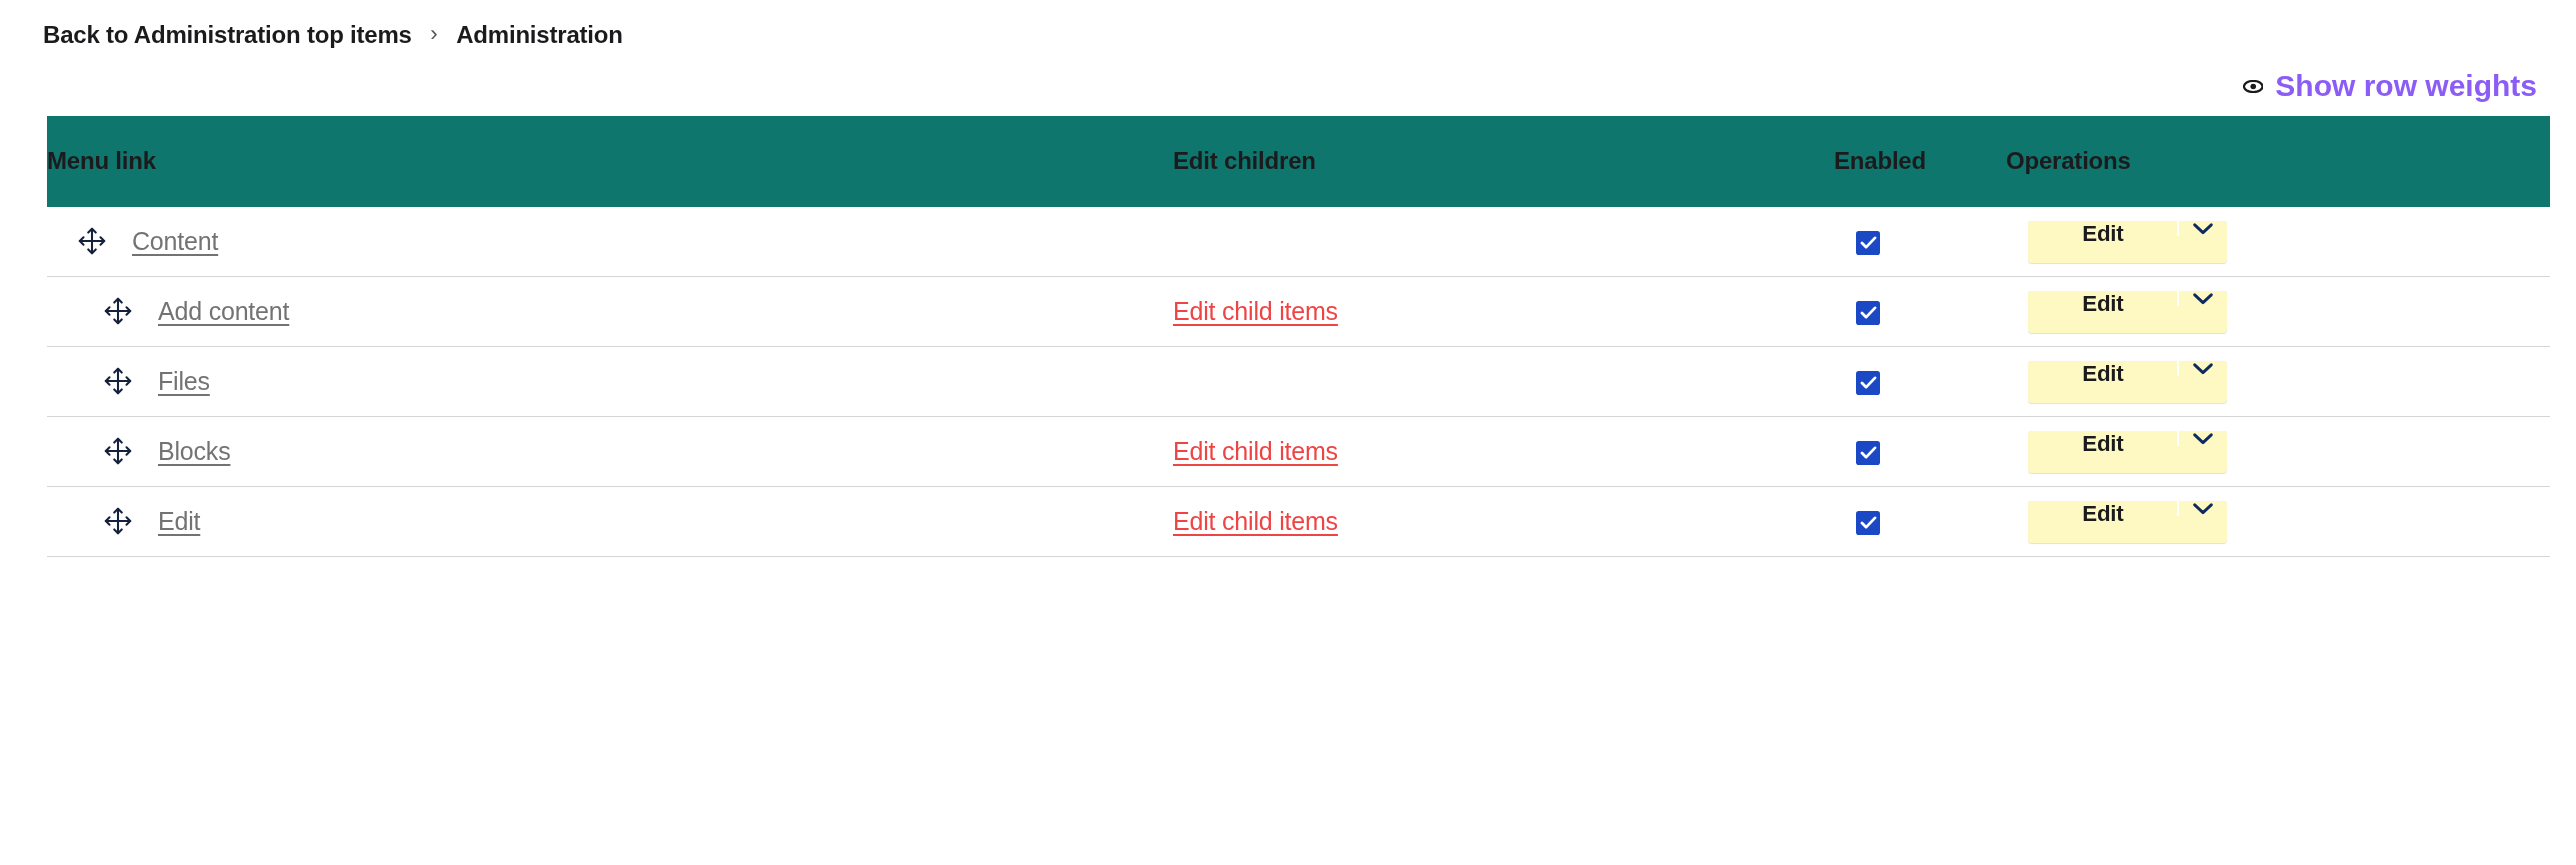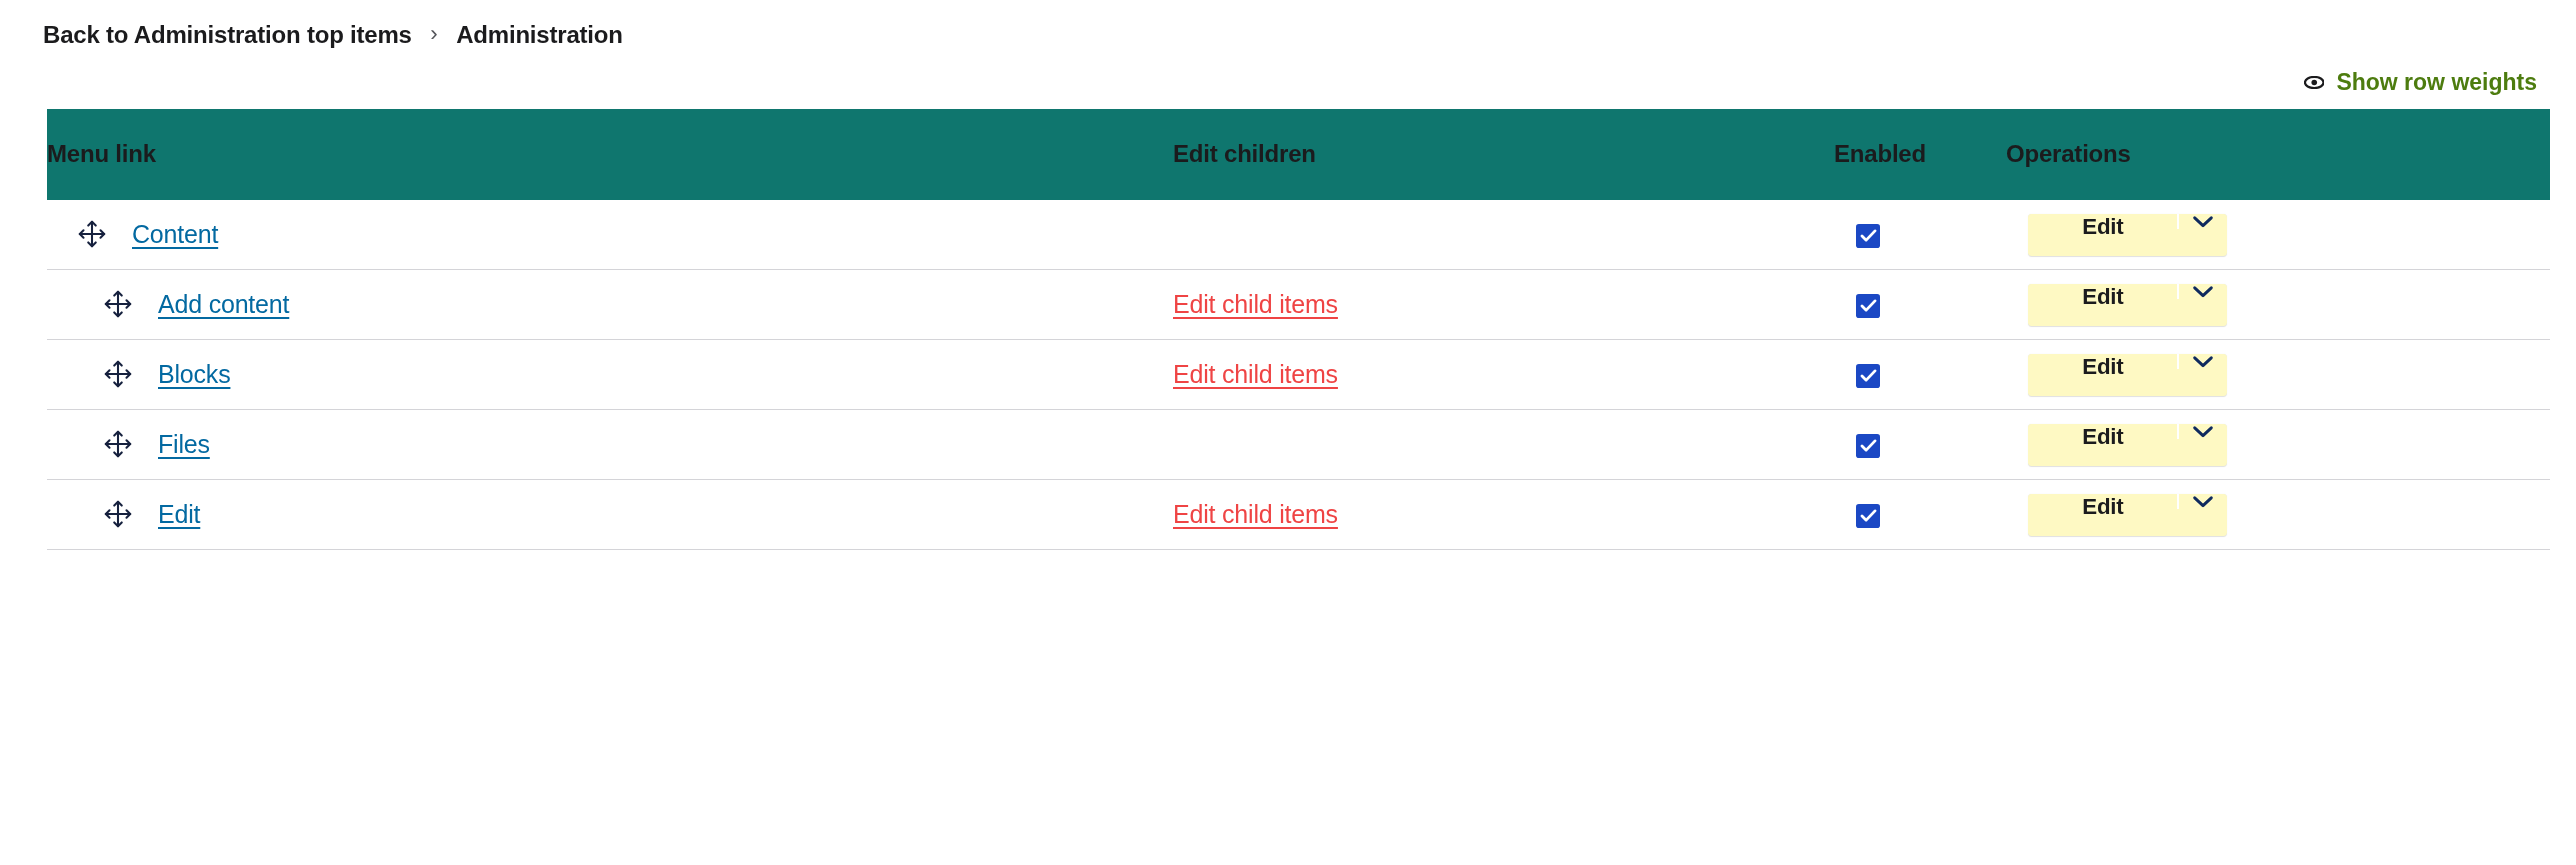--- a/index.html
+++ b/index.html
@@ -39,23 +39,23 @@
   
   .weights-row {
     display: flex;
     justify-content: flex-end;
     padding: 20.5px 39px 0 0;
   }
   .weights-link {
     display: inline-flex;
     align-items: center;
     gap: 12px;
-    font-size: 23px;
+    font-size: 30px;
     font-weight: bold;
-    color: #4d7c0f;
+    color: #8b5cf6;
     text-decoration: none;
     cursor: pointer;
   }
   .eye-icon {
     display: inline-block;
     width: 20.5px;
     height: 13px;
     position: relative;
   }
   .eye-icon svg { display: block; }
@@ -109,21 +109,21 @@
     flex: 0 0 35px;
     cursor: move;
     display: inline-flex;
     align-items: center;
     justify-content: center;
     margin-right: 23px;
   }
   .drag-handle svg { display: block; }
 
   a.menu-link {
-    color: #0369a1;
+    color: #737373;
     text-decoration: underline;
     text-underline-offset: 3.7px;
     font-size: 25px;
     letter-spacing: -0.2px;
   }
 
   a.child-link {
     color: #ef4444;
     text-decoration: underline;
     text-underline-offset: 3.7px;
@@ -300,25 +300,25 @@
             <g stroke="#16213e" stroke-width="2.2" fill="none" stroke-linecap="round" stroke-linejoin="round">
               <line x1="17" y1="4" x2="17" y2="30"></line>
               <line x1="4" y1="17" x2="30" y2="17"></line>
               <polyline points="13,8 17,4 21,8"></polyline>
               <polyline points="13,26 17,30 21,26"></polyline>
               <polyline points="8,13 4,17 8,21"></polyline>
               <polyline points="26,13 30,17 26,21"></polyline>
             </g>
           </svg>
         </span>
-        <a href="#" class="menu-link">Blocks</a>
+        <a href="#" class="menu-link">Files</a>
       </div>
     </td>
     <td>
-      <a href="#" class="child-link">Edit child items</a>
+      
     </td>
     <td>
       <span class="cb" role="checkbox" aria-checked="true">
         <svg width="17" height="13" viewBox="0 0 18 14" xmlns="http://www.w3.org/2000/svg">
           <polyline points="2,7.5 6.5,12 16,2" fill="none" stroke="#ffffff" stroke-width="3" stroke-linecap="round" stroke-linejoin="round"></polyline>
         </svg>
       </span>
     </td>
     <td class="cell-center-ops">
       <span class="dropbutton">
@@ -340,25 +340,25 @@
             <g stroke="#16213e" stroke-width="2.2" fill="none" stroke-linecap="round" stroke-linejoin="round">
               <line x1="17" y1="4" x2="17" y2="30"></line>
               <line x1="4" y1="17" x2="30" y2="17"></line>
               <polyline points="13,8 17,4 21,8"></polyline>
               <polyline points="13,26 17,30 21,26"></polyline>
               <polyline points="8,13 4,17 8,21"></polyline>
               <polyline points="26,13 30,17 26,21"></polyline>
             </g>
           </svg>
         </span>
-        <a href="#" class="menu-link">Files</a>
+        <a href="#" class="menu-link">Blocks</a>
       </div>
     </td>
     <td>
-      
+      <a href="#" class="child-link">Edit child items</a>
     </td>
     <td>
       <span class="cb" role="checkbox" aria-checked="true">
         <svg width="17" height="13" viewBox="0 0 18 14" xmlns="http://www.w3.org/2000/svg">
           <polyline points="2,7.5 6.5,12 16,2" fill="none" stroke="#ffffff" stroke-width="3" stroke-linecap="round" stroke-linejoin="round"></polyline>
         </svg>
       </span>
     </td>
     <td class="cell-center-ops">
       <span class="dropbutton">

